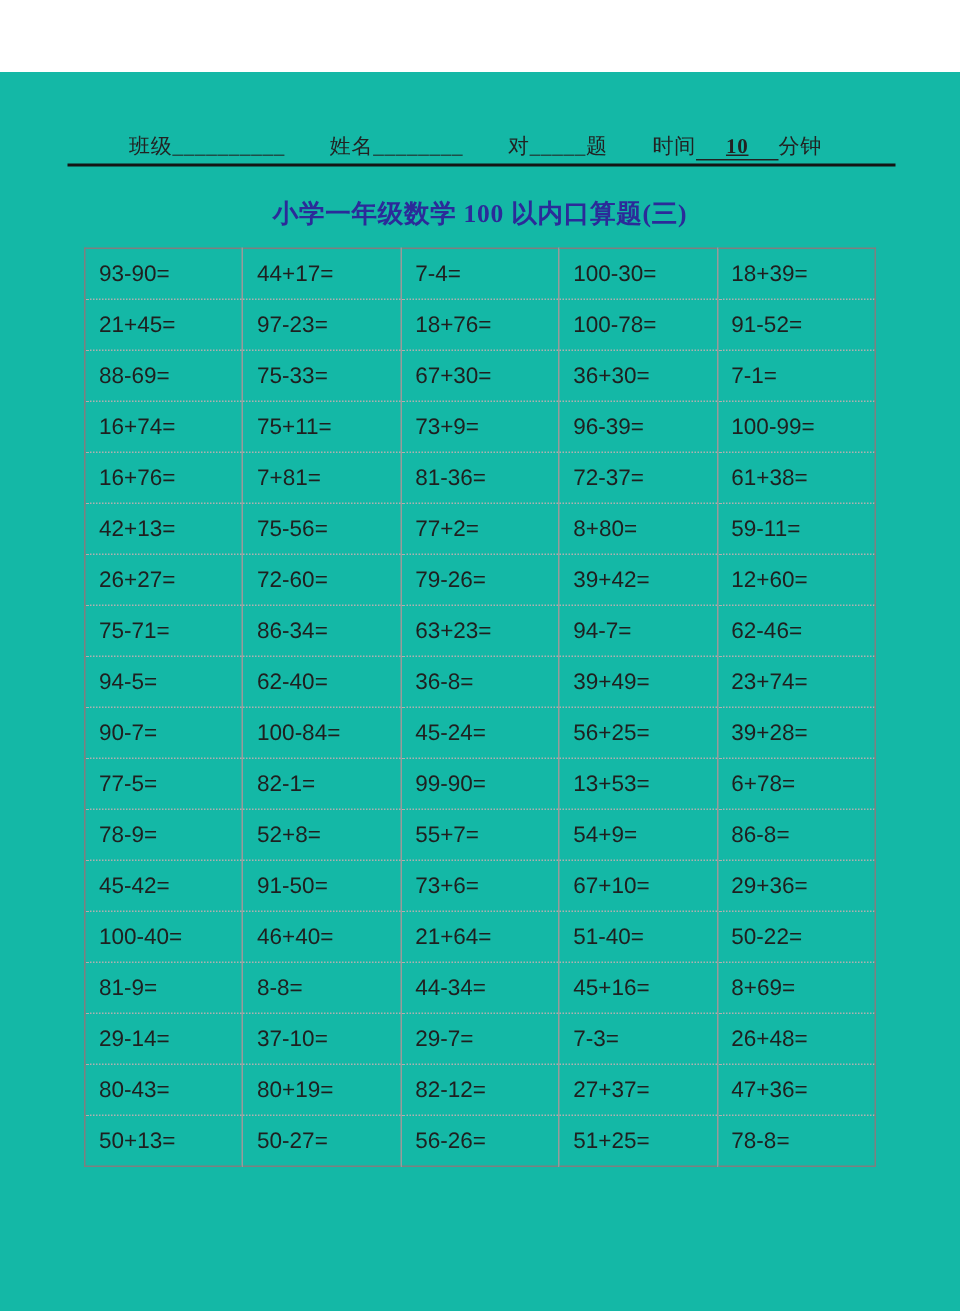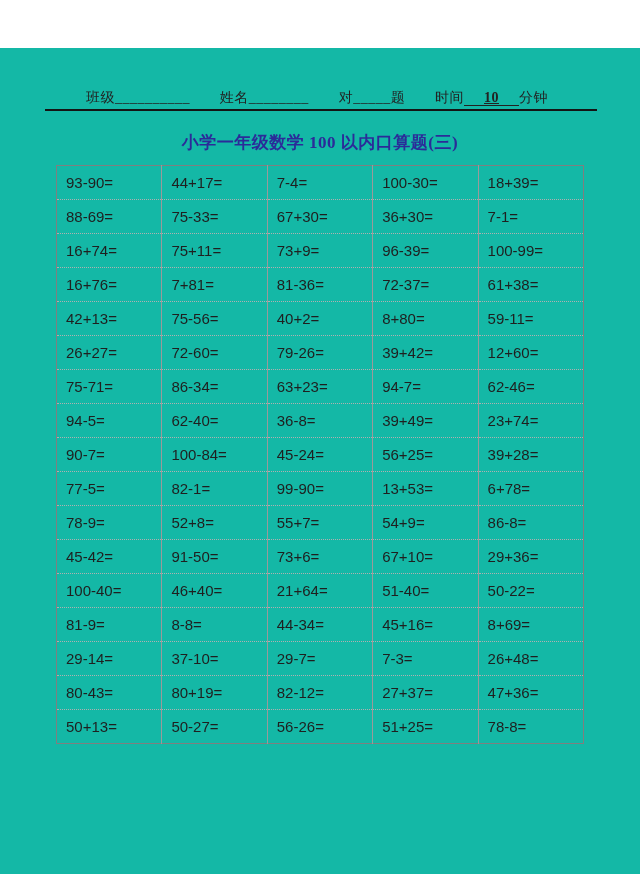--- a/index.html
+++ b/index.html
@@ -117,20 +117,27 @@
     </colgroup>
     <tbody>
         <tr>
           <td>93-90=</td>
           <td>44+17=</td>
           <td>7-4=</td>
           <td>100-30=</td>
           <td>18+39=</td>
         </tr>
         <tr>
+          <td>21+45=</td>
+          <td>97-23=</td>
+          <td>18+76=</td>
+          <td>100-78=</td>
+          <td>91-52=</td>
+        </tr>
+        <tr>
           <td>88-69=</td>
           <td>75-33=</td>
           <td>67+30=</td>
           <td>36+30=</td>
           <td>7-1=</td>
         </tr>
         <tr>
           <td>16+74=</td>
           <td>75+11=</td>
           <td>73+9=</td>
@@ -140,21 +147,21 @@
         <tr>
           <td>16+76=</td>
           <td>7+81=</td>
           <td>81-36=</td>
           <td>72-37=</td>
           <td>61+38=</td>
         </tr>
         <tr>
           <td>42+13=</td>
           <td>75-56=</td>
-          <td>40+2=</td>
+          <td>77+2=</td>
           <td>8+80=</td>
           <td>59-11=</td>
         </tr>
         <tr>
           <td>26+27=</td>
           <td>72-60=</td>
           <td>79-26=</td>
           <td>39+42=</td>
           <td>12+60=</td>
         </tr>

